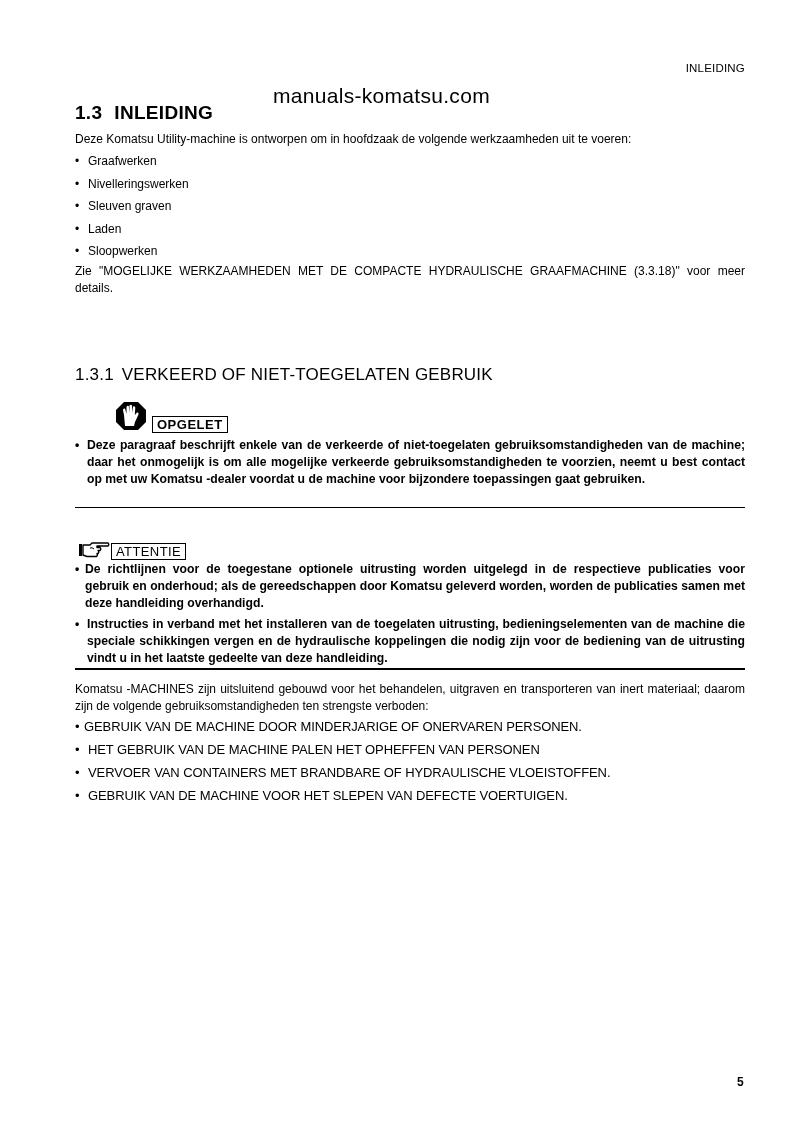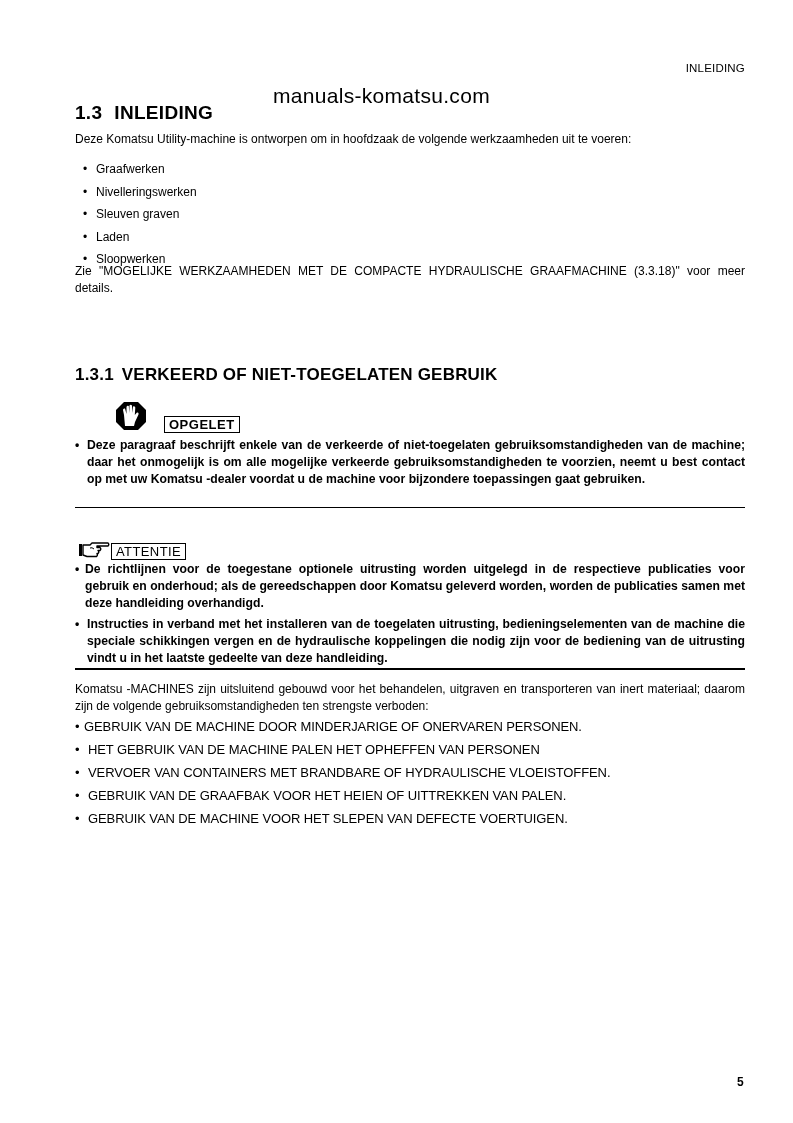--- a/index.html
+++ b/index.html
@@ -7,27 +7,27 @@
       width: 793px; height: 1123px; position: relative; overflow: hidden;
       font-family: "Liberation Sans", sans-serif; color: #000;
     }
     .abs { position: absolute; }
     .running-header { right: 48px; top: 62px; font-size: 11.5px; letter-spacing: 0.2px; }
     .watermark { left: 273px; top: 84px; font-size: 21px; letter-spacing: 0.3px; }
     .h1 { left: 75px; top: 102px; font-size: 19px; font-weight: bold; letter-spacing: 0.3px; }
     .h1 .num { margin-right: 12px; }
     .para { font-size: 12px; line-height: 17px; }
     .intro { left: 75px; top: 131px; width: 670px; }
-    .list1 { left: 75px; top: 153px; margin: 8px; padding: 0; list-style: none; }
+    .list1 { left: 75px; top: 153px; margin: 0; padding: 0; list-style: none; }
     .list1 li { font-size: 12px; height: 22.5px; line-height: 17px; }
     .bullet { display: inline-block; width: 13px; }
     .zie { left: 75px; top: 263px; width: 670px; text-align: justify; }
-    .h2 { left: 75px; top: 365px; font-size: 17px; font-weight: bold; letter-spacing: 0.2px; }
+    .h2 { left: 75px; top: 365px; font-size: 17px; font-weight: normal; letter-spacing: 0.2px; }
     .h2 .num { margin-right: 8px; }
-    .caution-row { left: 76px; top: 402px; display: flex; align-items: flex-end; gap: 18px; padding-left: 40px; }
+    .caution-row { left: 76px; top: 402px; display: flex; align-items: flex-end; gap: 6px; padding-left: 40px; }
     .label-box {
       border: 1.5px solid #000; font-weight: bold; font-size: 13px; padding: 0 4px;
       line-height: 15px; letter-spacing: 0.5px; margin-bottom: 1px;
     }
     .attn-label { font-weight: normal; font-size: 13px; letter-spacing: 0.4px; }
     .bold-block { font-weight: bold; font-size: 12.2px; line-height: 17px; }
     .bitem { position: absolute; left: 75px; width: 670px; text-align: justify; padding-left: 12px; box-sizing: border-box; }
     .bitem .b { position: absolute; left: 0; }
     .rule { left: 75px; width: 670px; background: #000; }
     .attn-row { left: 78px; top: 542px; display: flex; align-items: center; gap: 1px; }
@@ -94,17 +94,16 @@
   <span class="b">•</span><span>Instructies in verband met het installeren van de toegelaten uitrusting, bedieningselementen van de machine die speciale schikkingen vergen en de hydraulische koppelingen die nodig zijn voor de bediening van de uitrusting vindt u in het laatste gedeelte van deze handleiding.</span>
 </div>
 <div class="abs rule" style="top:668px;height:2px;"></div>
 
 <div class="abs para" style="left:75px;top:681px;width:670px;text-align:justify;">Komatsu -MACHINES zijn uitsluitend gebouwd voor het behandelen, uitgraven en transporteren van inert materiaal; daarom zijn de volgende gebruiksomstandigheden ten strengste verboden:</div>
 
 <ul class="abs upper-list">
   <li><span class="bullet" style="width:9px">•</span><span>GEBRUIK VAN DE MACHINE DOOR MINDERJARIGE OF ONERVAREN PERSONEN.</span></li>
   <li><span class="bullet">•</span><span>HET GEBRUIK VAN DE MACHINE PALEN HET OPHEFFEN VAN PERSONEN</span></li>
   <li><span class="bullet">•</span><span>VERVOER VAN CONTAINERS MET BRANDBARE OF HYDRAULISCHE VLOEISTOFFEN.</span></li>
-  <li><span class="bullet">•</span><span>GEBRUIK VAN DE GRAAFBAK VOOR HET HEIEN OF UITTREKKEN VAN PALEN.</span></li>
   <li><span class="bullet">•</span><span>GEBRUIK VAN DE MACHINE VOOR HET SLEPEN VAN DEFECTE VOERTUIGEN.</span></li>
 </ul>
 
 <div class="abs pagenum">5</div>
 
 </body></html>

